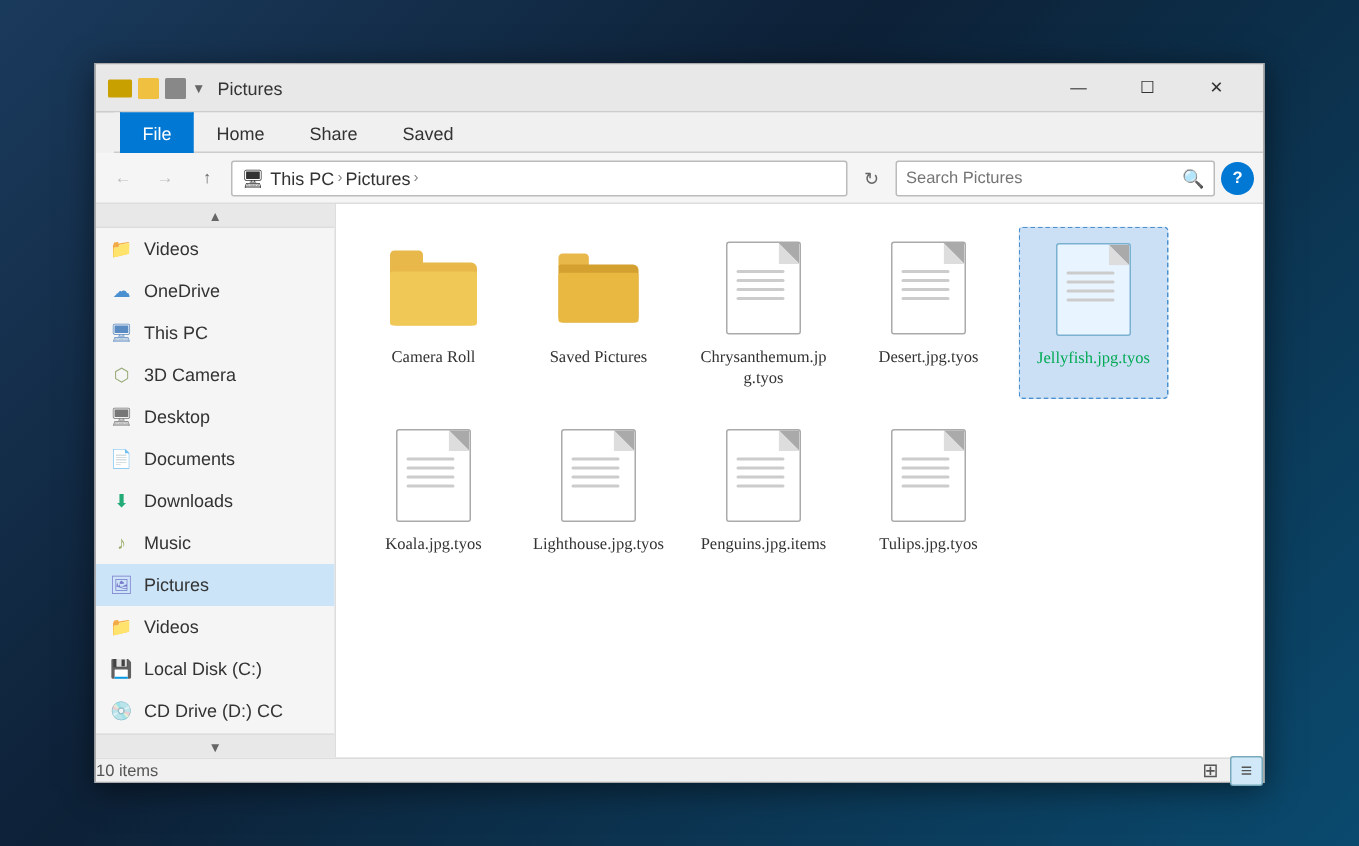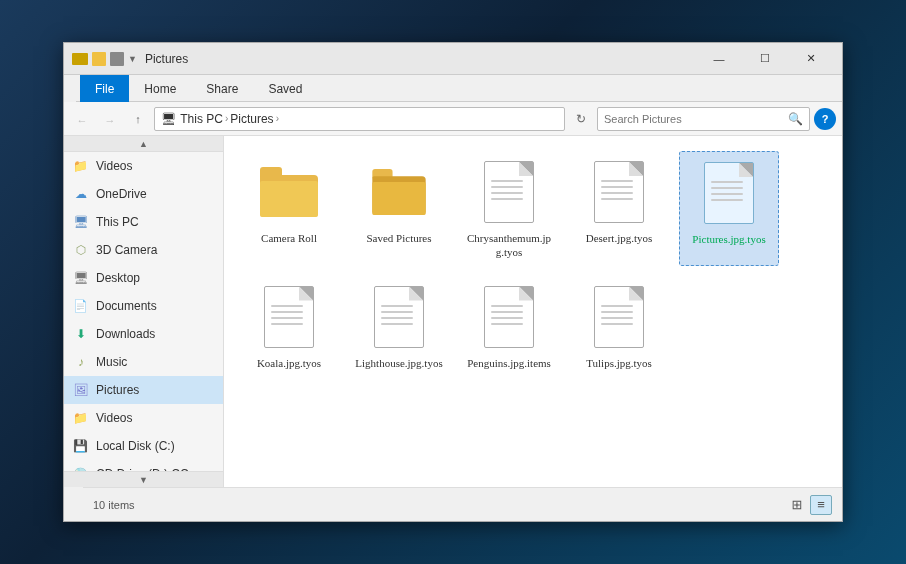--- a/index.html
+++ b/index.html
@@ -391,29 +391,28 @@
       color: #333;
       text-align: center;
       word-break: break-word;
       line-height: 1.3;
       max-width: 95px;
     }
     .file-item.selected .file-label { color: #0a5; }
 
     
     .status-bar {
-      height: 34px;
+      height: 16px;
       background: #f0f0f0;
       border-top: 1px solid #ddd;
       display: flex;
       align-items: center;
-      padding: 0 10px;
+      padding: 0 0;
       justify-content: space-between;
       flex-shrink: 0;
-      margin-left: 19px;
     }
     .status-text {
       font-size: 11px;
       color: #555;
     }
     .view-toggle {
       display: flex;
       gap: 2px;
     }
     .view-btn {
@@ -607,21 +606,21 @@
           <div class="file-icon">
             <div class="doc-icon" style="border-color:#7ab0d0; background:#e8f4ff;">
               <div class="doc-lines">
                 <div class="doc-line"></div>
                 <div class="doc-line"></div>
                 <div class="doc-line"></div>
                 <div class="doc-line"></div>
               </div>
             </div>
           </div>
-          <span class="file-label">Pictures.jpg.tyos</span>
+          <span class="file-label">Jellyfish.jpg.tyos</span>
         </div>
 
         <div class="file-item">
           <div class="file-icon">
             <div class="doc-icon">
               <div class="doc-lines">
                 <div class="doc-line"></div>
                 <div class="doc-line"></div>
                 <div class="doc-line"></div>
                 <div class="doc-line"></div>

